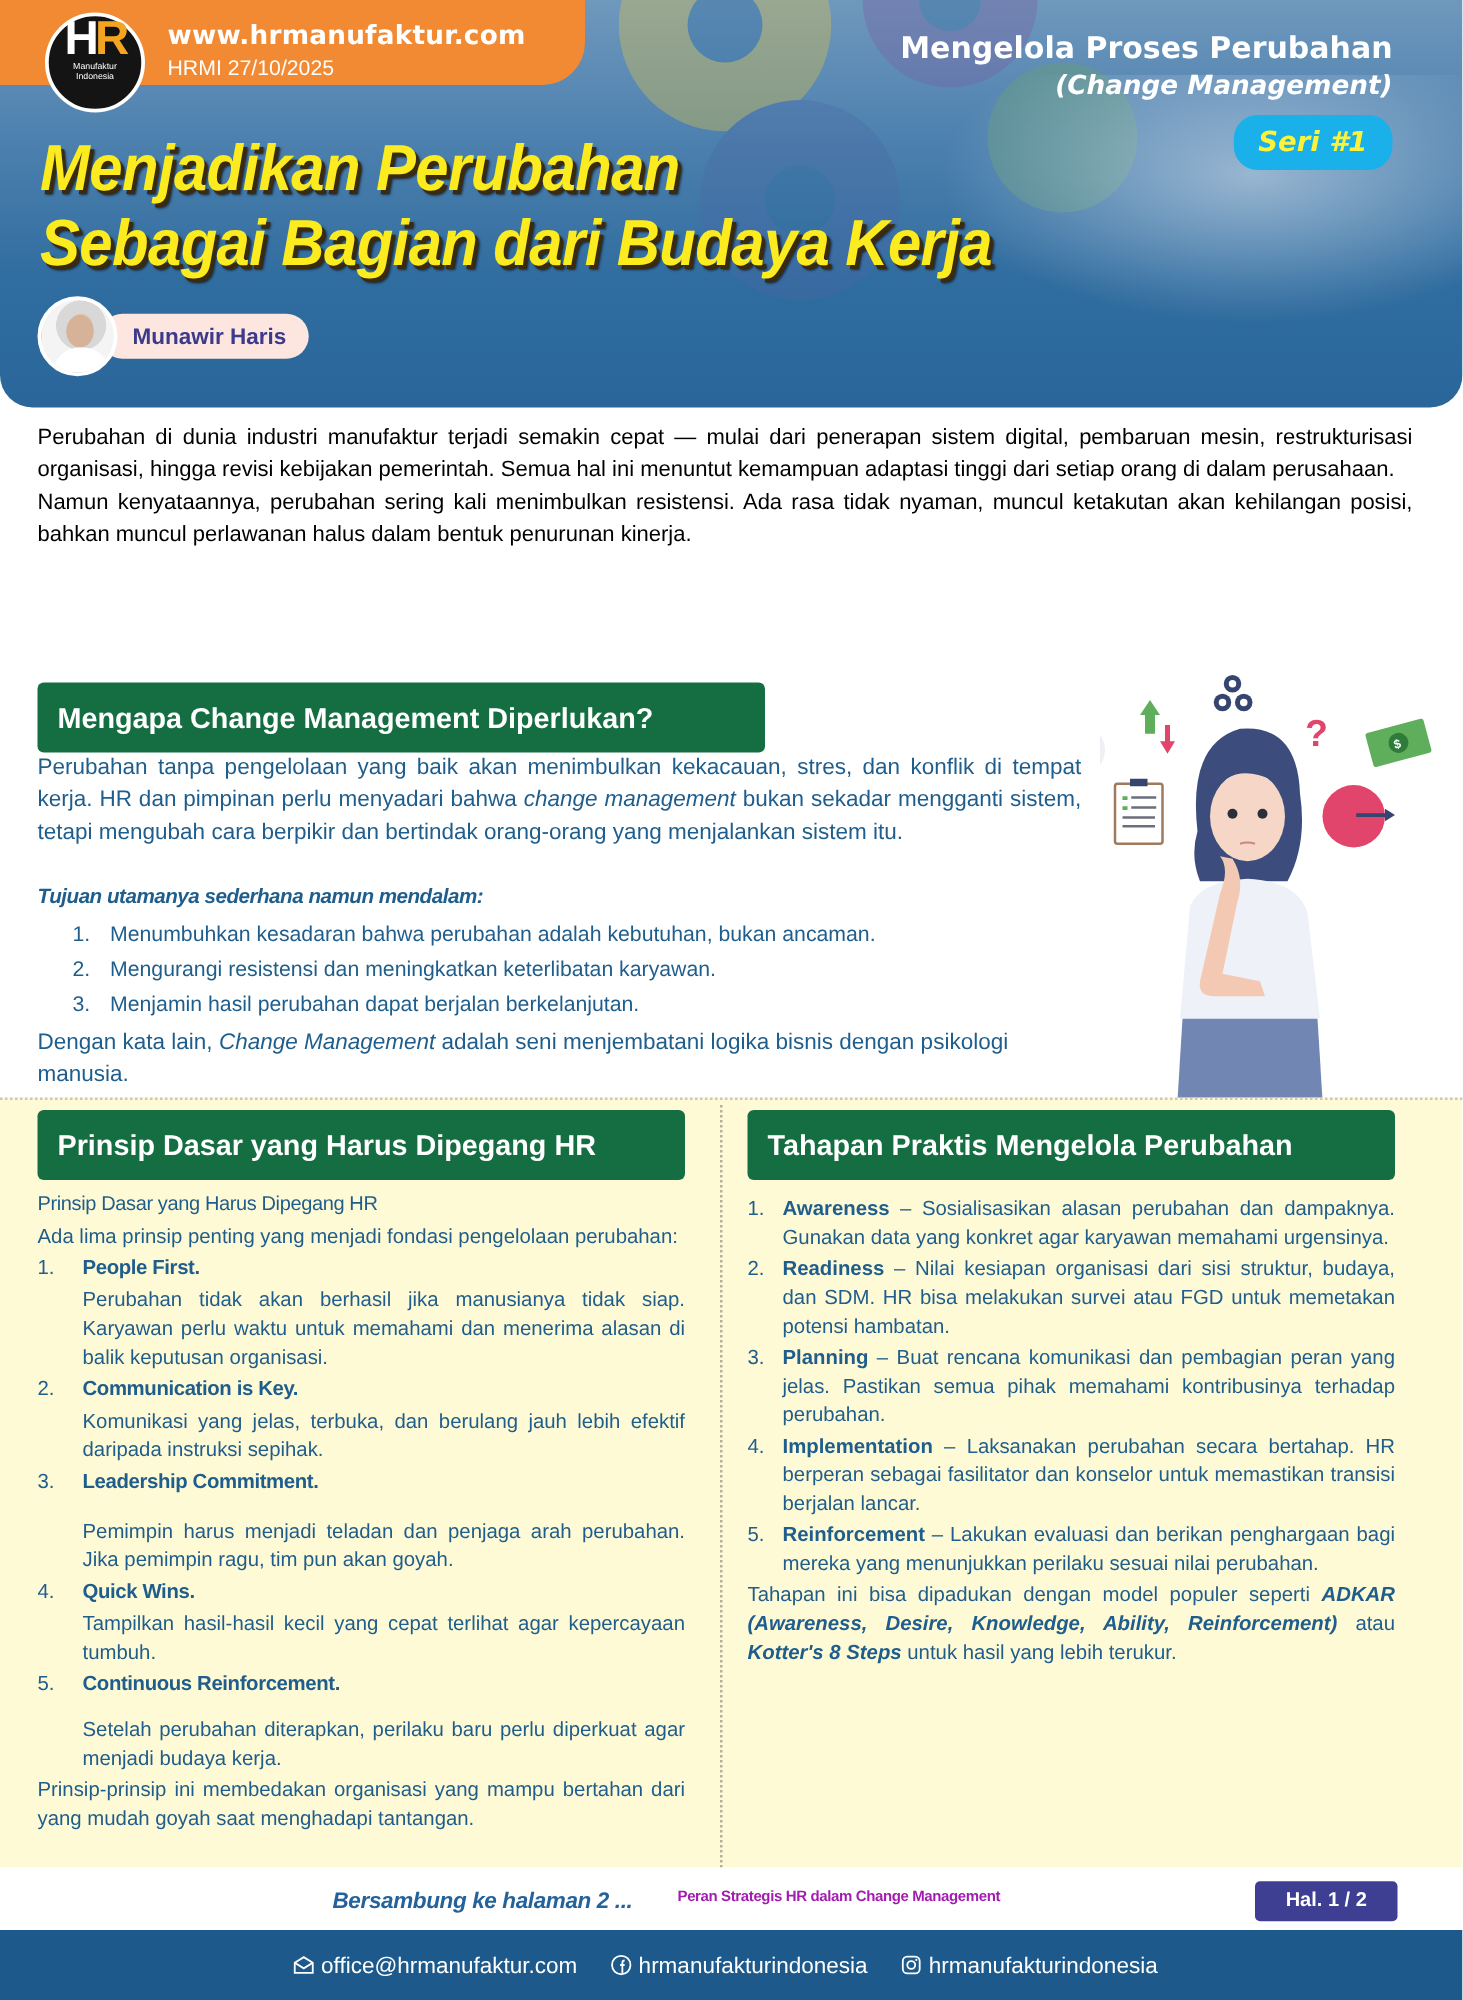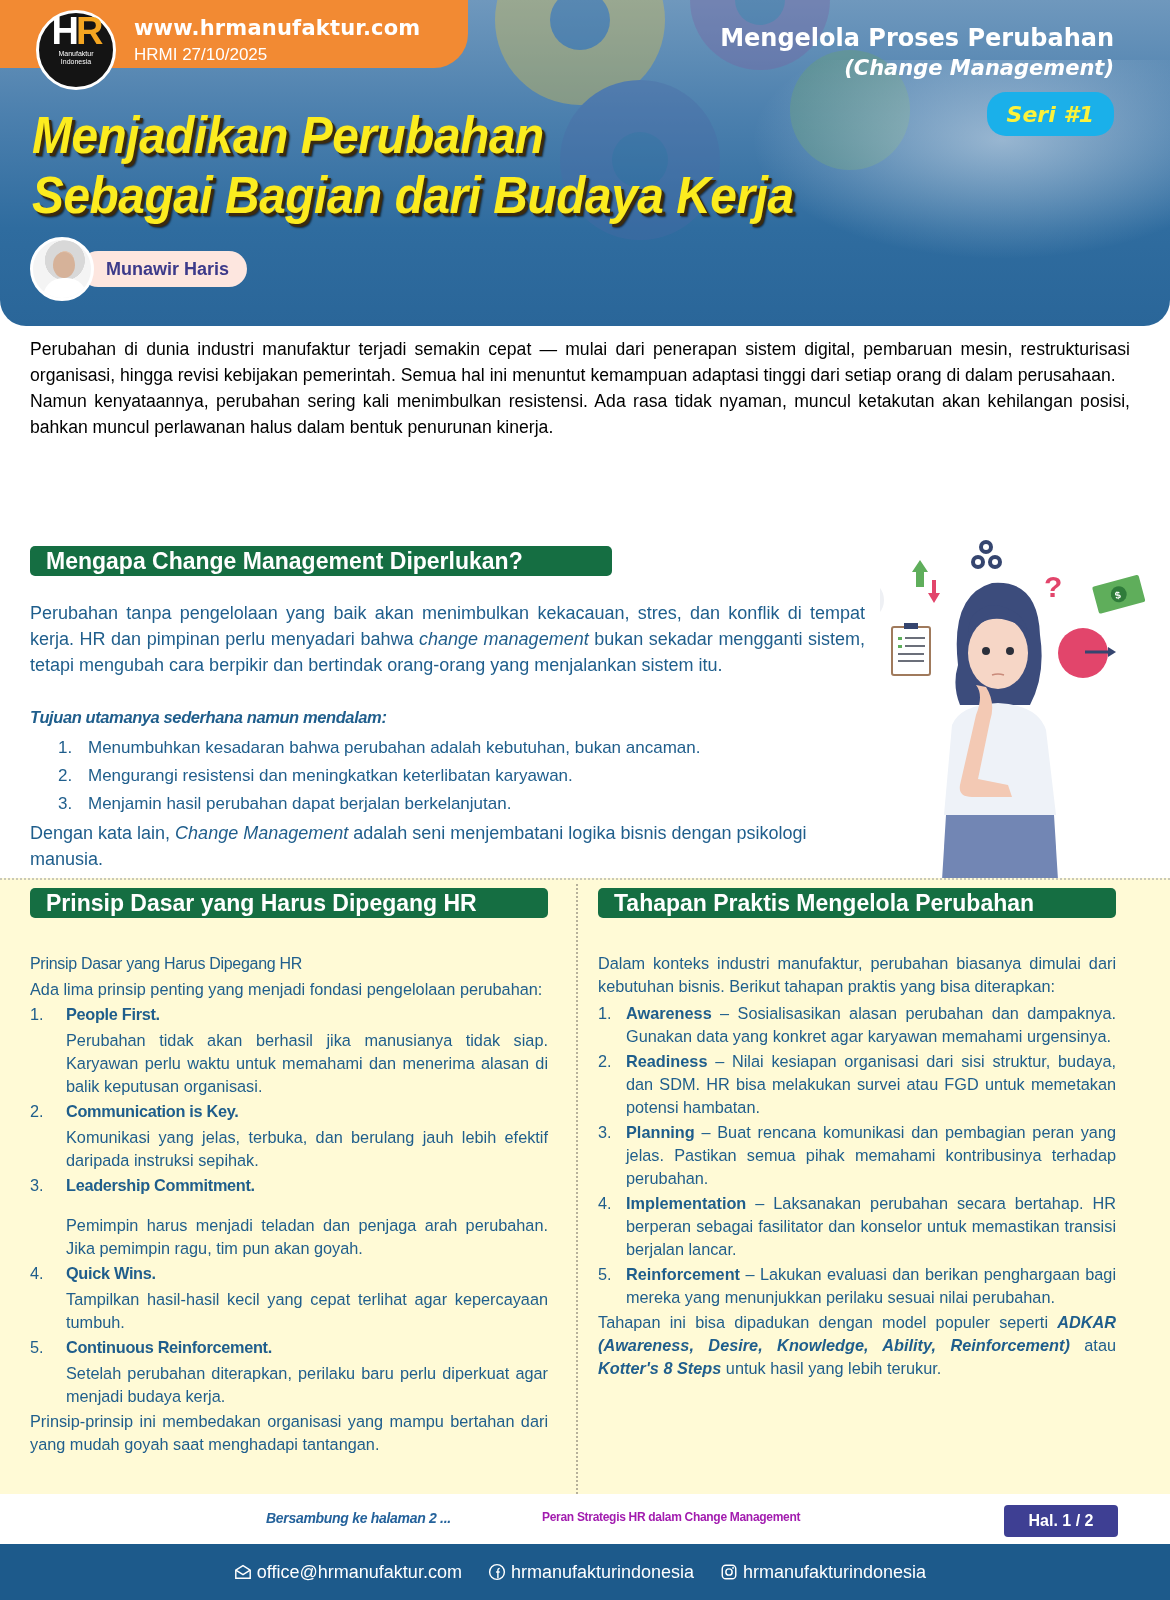--- a/index.html
+++ b/index.html
@@ -72,21 +72,21 @@
   .intro-text {
     position: absolute; left: 30px; top: 336px; width: 1100px;
     color: #000000; font-size: 17.6px; line-height: 26px; text-align: justify;
   }
   .intro-text p { margin: 0; }
   .intro-text b { font-weight: 700; }
   .intro-text .em { font-weight: 700; font-style: italic; }
 
   
   .section-head {
-    position: absolute; height: 30px; background: #156e42; border-radius: 5px;
+    position: absolute; height: 56px; background: #156e42; border-radius: 5px;
     color: #ffffff; font-weight: 700; font-size: 23px; display: flex; align-items: center; padding-left: 16px;
   }
   .why-text { position: absolute; left: 30px; top: 600px; width: 835px; color: #1f5e8c; font-size: 18px; line-height: 26px; text-align: justify; }
   .why-text i { font-style: italic; }
   .why-goal { position: absolute; left: 30px; top: 708px; color: #1f5e8c; font-weight: 700; font-style: italic; font-size: 16.5px; letter-spacing: -0.4px; }
   .why-list { position: absolute; left: 58px; top: 734px; width: 800px; list-style: none; color: #1f5e8c; font-size: 17px; line-height: 28px; }
   .why-list li { display: flex; }
   .why-list .num { width: 30px; }
   .why-closing { position: absolute; left: 30px; top: 820px; width: 835px; color: #1f5e8c; font-size: 18px; line-height: 26px; }
   .why-closing i { font-style: italic; }
@@ -110,21 +110,21 @@
   .plist .desc { padding-left: 36px; }
 
   .slist { list-style: none; margin-top: 4px; }
   .slist li { display: flex; margin-bottom: 2px; }
   .slist .n { width: 28px; flex: none; }
   .slist .body b { font-weight: 700; }
   .col-text .em { font-weight: 700; font-style: italic; }
 
   
   .footer-nav { position: absolute; left: 0; top: 1494px; width: 1170px; height: 50px; background: #ffffff; }
-  .next-label { position: absolute; left: 266px; top: 1510px; color: #24629b; font-weight: 700; font-style: italic; font-size: 14px; letter-spacing: -0.3px; }
+  .next-label { position: absolute; left: 266px; top: 1510px; color: #24629b; font-weight: 700; font-style: italic; font-size: 18px; letter-spacing: -0.3px; }
   .next-title { position: absolute; left: 542px; top: 1510px; color: #a21caf; font-weight: 700; font-size: 12px; letter-spacing: -0.3px; }
   .page-badge {
     position: absolute; left: 1004px; top: 1505px; width: 114px; height: 32px; background: #3e3f93;
     border-radius: 4px; color: #ffffff; font-weight: 700; font-size: 16px;
     display: flex; align-items: center; justify-content: center;
   }
   .contact-bar {
     position: absolute; left: 0; top: 1544px; width: 1170px; height: 56px; background: #1d5a8b;
     display: flex; align-items: center; justify-content: center; gap: 26px; padding-right: 10px;
     color: #ffffff; font-size: 18px;
@@ -303,29 +303,28 @@
           <span class="n">4.</span>
           <span class="title">Quick Wins.</span>
         </div>
       <div class="desc" style="margin-top:3px;">Tampilkan hasil-hasil kecil yang cepat terlihat agar kepercayaan tumbuh.</div>
     </li>
     <li>
       <div class="row">
           <span class="n">5.</span>
           <span class="title">Continuous Reinforcement.</span>
         </div>
-      <div class="desc" style="margin-top:3px;">Setelah perubahan diterapkan, perilaku baru perlu diperkuat agar menjadi budaya kerja.</div>
+      <div class="desc" style="margin-top:14px;">Setelah perubahan diterapkan, perilaku baru perlu diperkuat agar menjadi budaya kerja.</div>
     </li>
   </ul>
   <div style="margin-top:2px;">Prinsip-prinsip ini membedakan organisasi yang mampu bertahan dari yang mudah goyah saat menghadapi tantangan.</div>
 </div>
 
 <div class="section-head" style="left:598px;top:888px;width:518px;">Tahapan Praktis Mengelola Perubahan</div>
 <div class="col-text" style="left:598px;top:952px;width:518px;">
-  <div>Dalam konteks industri manufaktur, perubahan biasanya dimulai dari kebutuhan bisnis. Berikut tahapan praktis yang bisa diterapkan:</div>
   <ul class="slist">
     <li>
         <span class="n">1.</span>
         <span class="body"><b>Awareness</b><span> – Sosialisasikan alasan perubahan dan dampaknya. Gunakan data yang konkret agar karyawan memahami urgensinya.</span></span>
       </li>
     <li>
         <span class="n">2.</span>
         <span class="body"><b>Readiness</b><span> – Nilai kesiapan organisasi dari sisi struktur, budaya, dan SDM. HR bisa melakukan survei atau FGD untuk memetakan potensi hambatan.</span></span>
       </li>
     <li>

